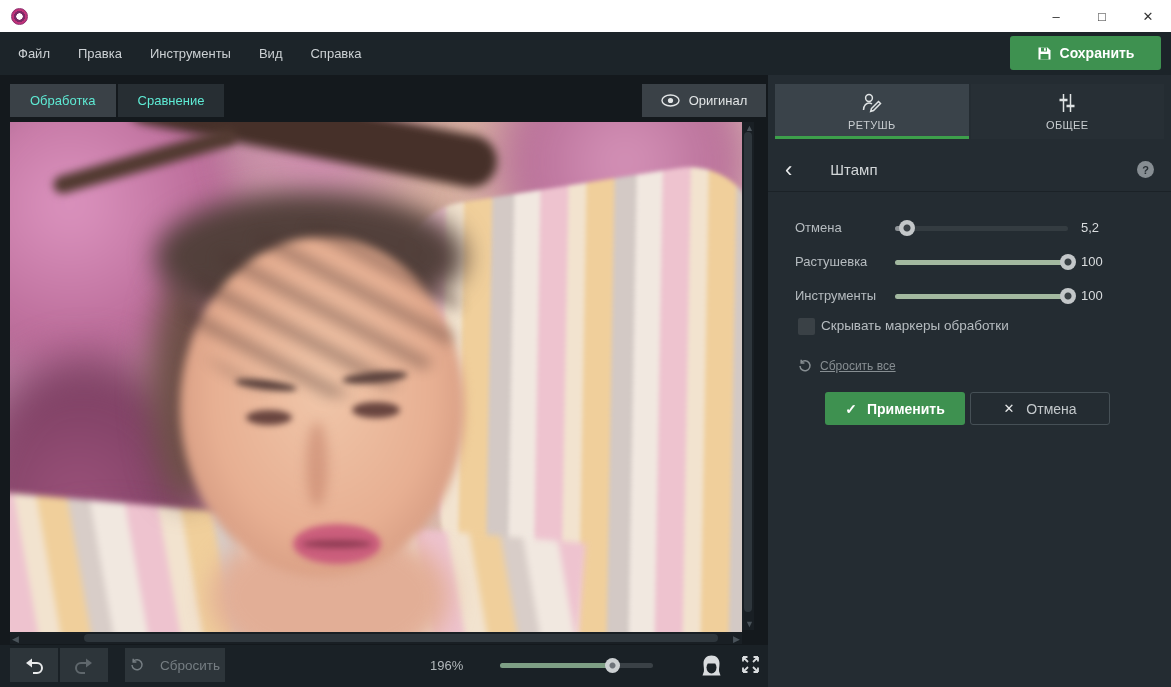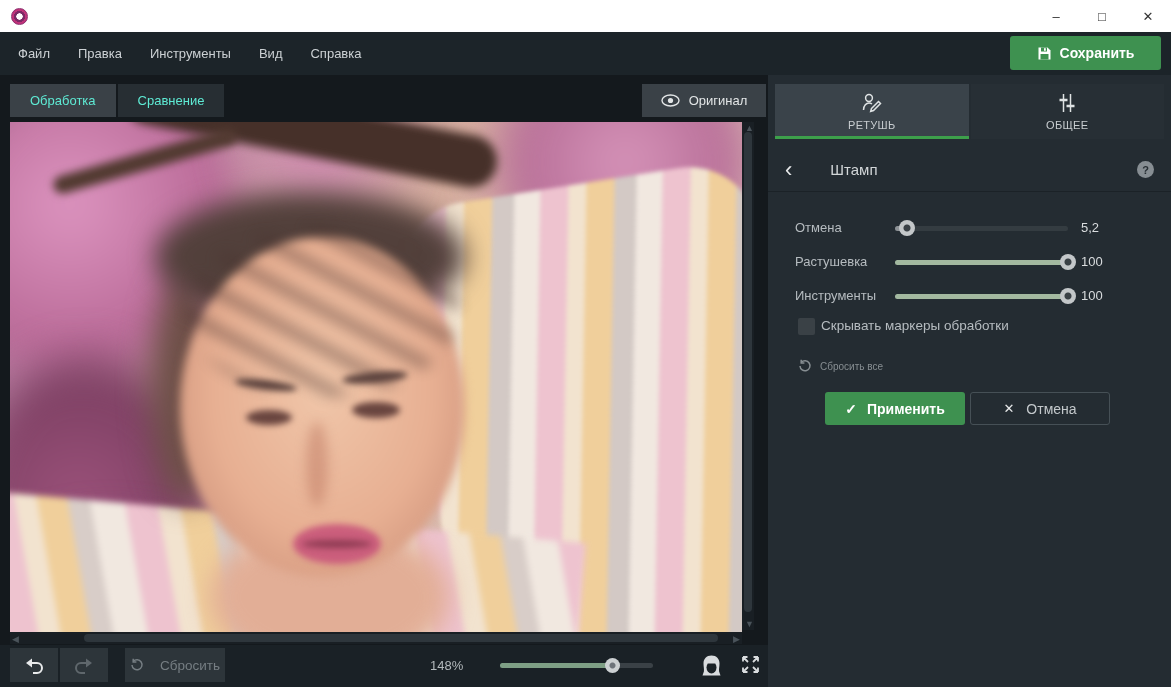--- a/index.html
+++ b/index.html
@@ -109,21 +109,21 @@
   .fill-green { background:#a3b9a0; }
   .slider-handle { position:absolute; top:-6px; width:16px; height:16px; border-radius:50%;
                    background:radial-gradient(circle at 50% 50%, #3a4146 0 3px, #c3c7c9 4px 100%); }
   .s-value { position:absolute; left:313px; top:1px; font-size:13px; color:#d9dcde; }
 
   .checkbox-row { position:absolute; left:30px; top:243px; display:flex; align-items:flex-start; gap:6px; }
   .checkbox { width:17px; height:17px; background:#3a4146; border-radius:2px; }
   .checkbox-label { font-size:13.5px; color:#b6bcc0; }
 
   .reset-row { position:absolute; left:30px; top:284px; display:flex; align-items:center; gap:8px; color:#878e92; }
-  .reset-link { font-size:10px; color:#878e92; }
+  .reset-link { font-size:12px; color:#878e92; text-decoration:underline; }
 
   .action-row { position:absolute; left:57px; top:317px; display:flex; gap:5px; }
   .apply-btn { width:140px; height:33px; background:#3e9150; border-radius:3px; display:flex; align-items:center;
                justify-content:center; gap:10px; color:#fff; font-size:14px; font-weight:bold; }
   .cancel-btn { width:140px; height:33px; background:transparent; border:1px solid #465056; border-radius:3px;
                 display:flex; align-items:center; justify-content:center; gap:12px; color:#c3c8cb; font-size:14px; }
   .glyph-check { font-size:14px; }
   .glyph-x { font-size:13px; color:#e7e9ea; }
 
   
@@ -312,21 +312,21 @@
     </svg>
   </div>
   <div class="sb-btn reset-btn">
     <svg width="14" height="14" viewBox="0 0 14 14">
       <path d="M3.2 3.5 A5 5 0 1 1 2 7" fill="none" stroke="#767e83" stroke-width="1.5"></path>
       <path d="M3.2 0.8 v3.2 h3.2" fill="none" stroke="#767e83" stroke-width="1.5"></path>
     </svg>
     <span>Сбросить</span>
   </div>
 
-  <span class="zoom-text">148%</span>
+  <span class="zoom-text">196%</span>
 
   <div class="zoom-track">
     <div class="zoom-fill" style="width: 74%;"></div>
     <div class="zoom-handle" style="left: calc(74% - 8px);"></div>
   </div>
 
   <span class="ratio-text">1:1</span>
 
   <div class="sb-icon" style="left:700px;">
     <svg width="23" height="23" viewBox="0 0 23 23">

